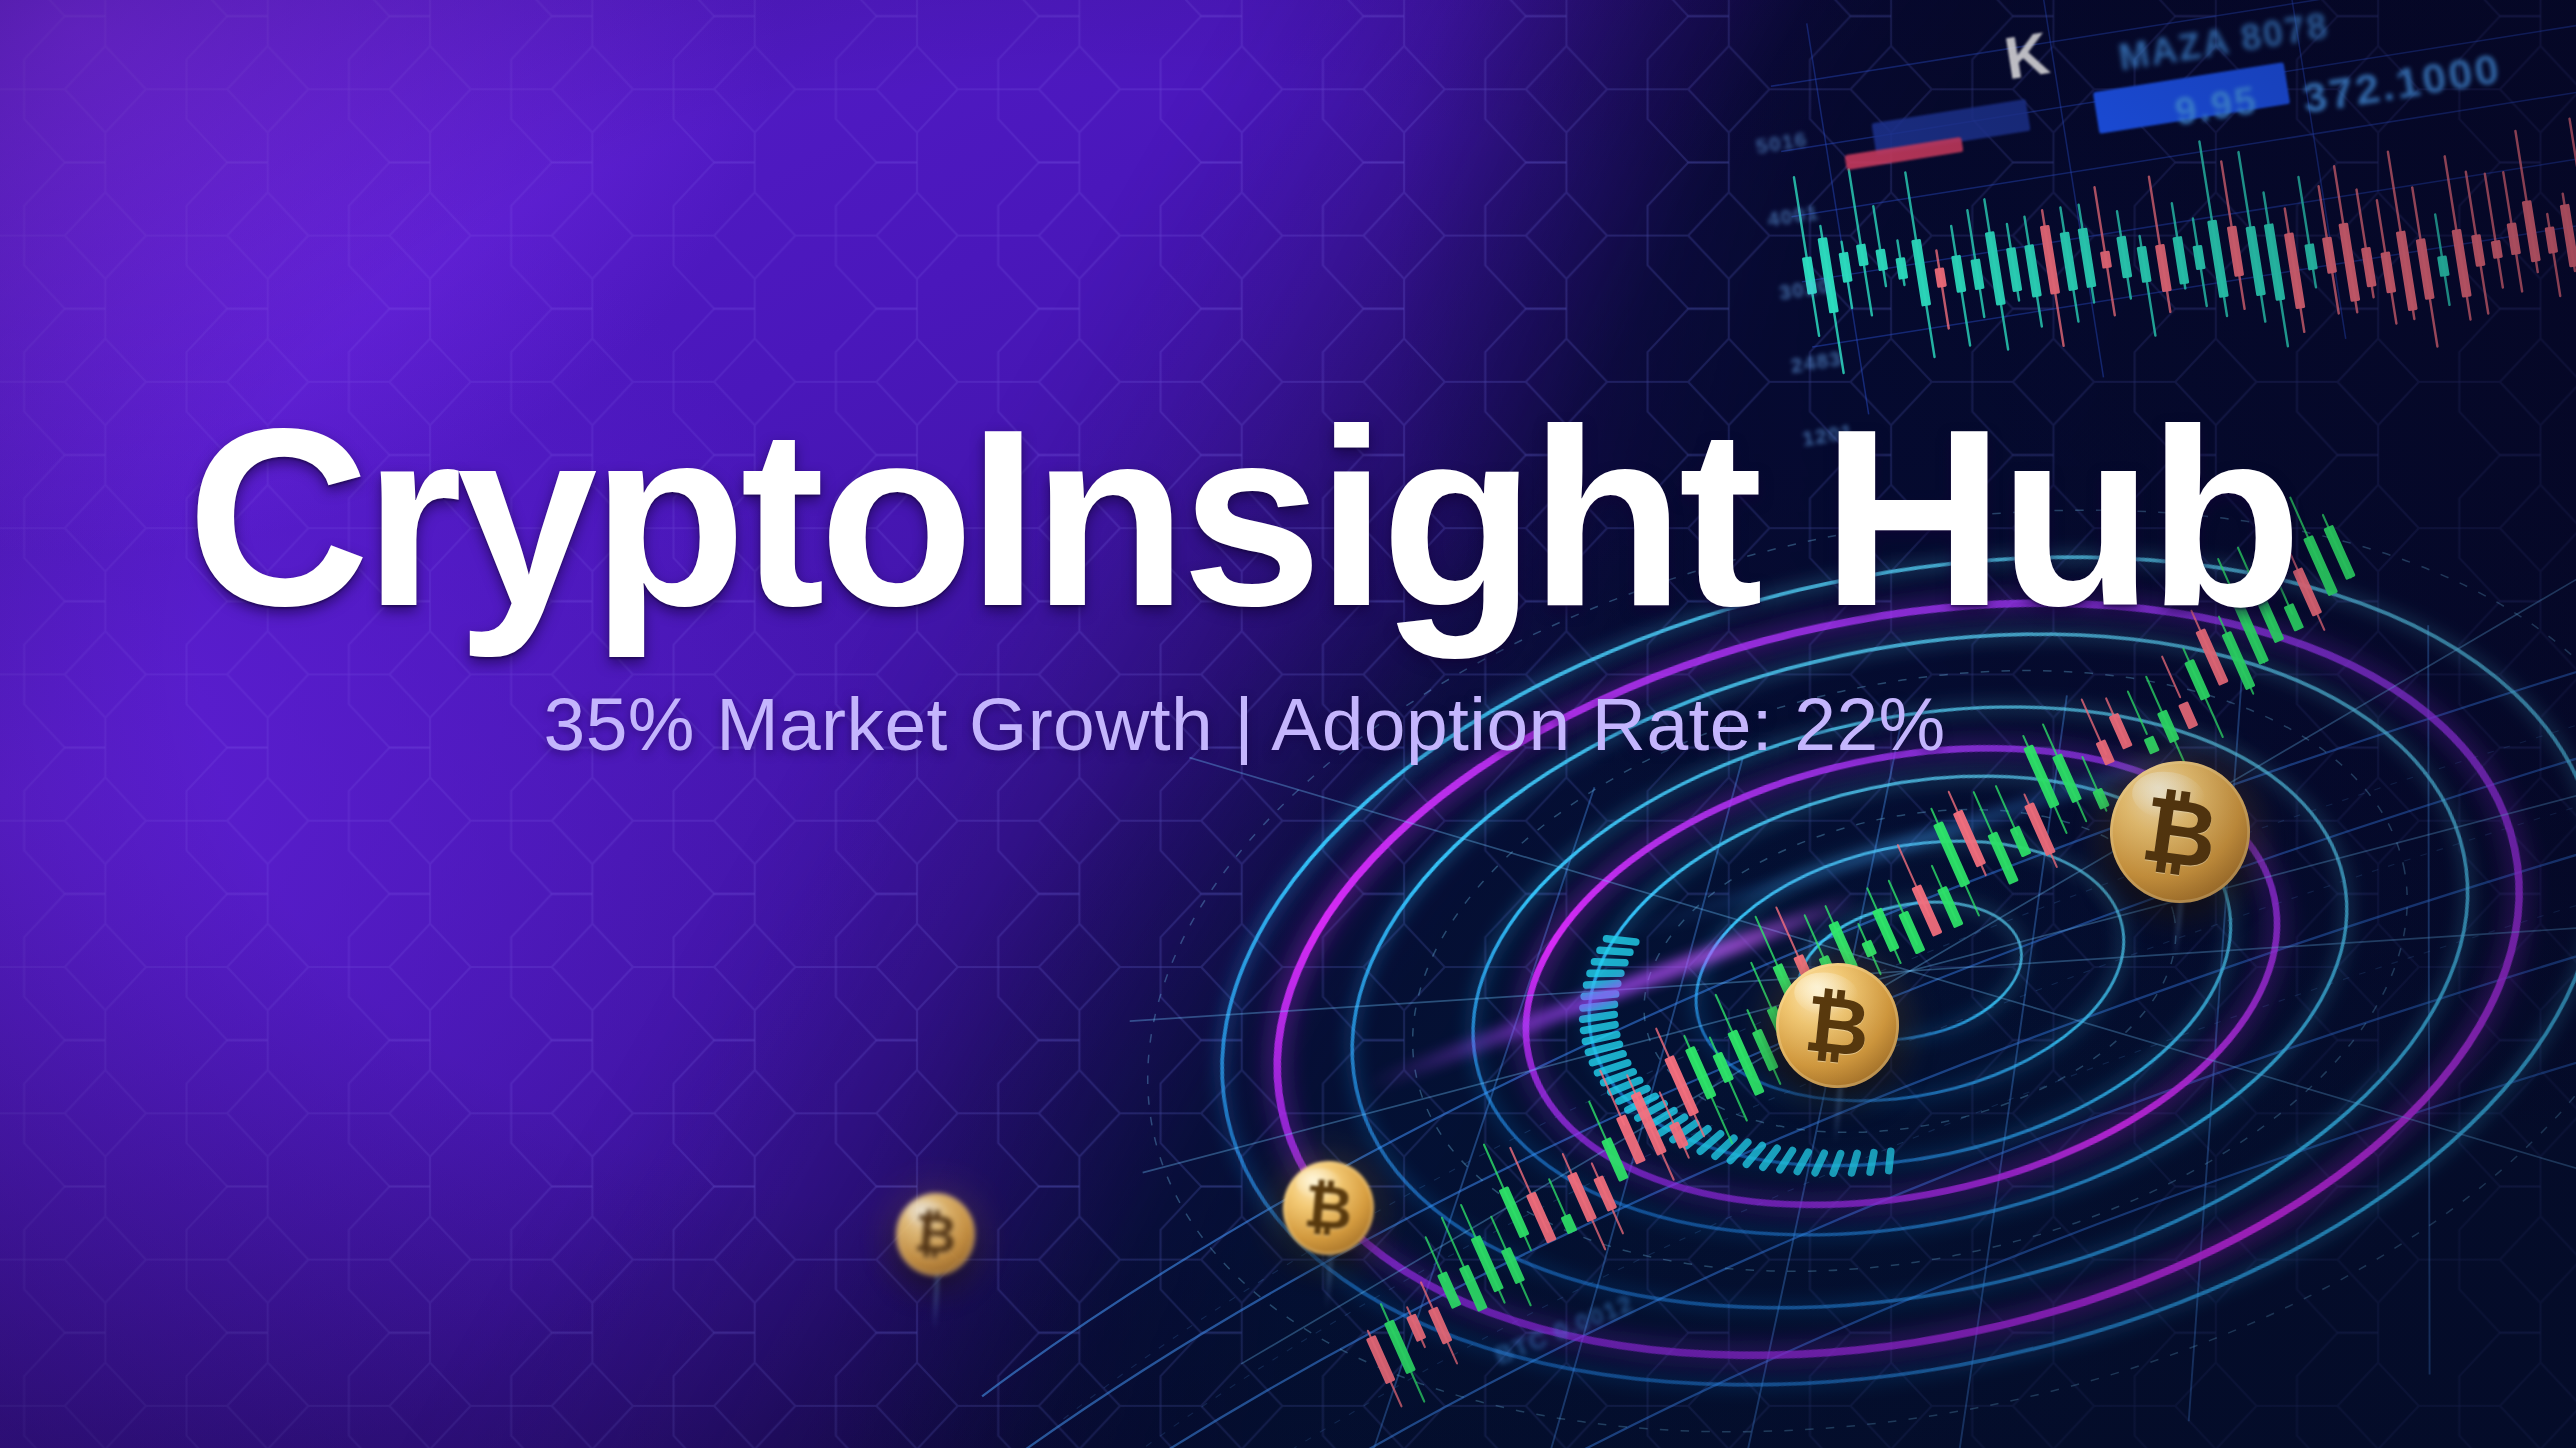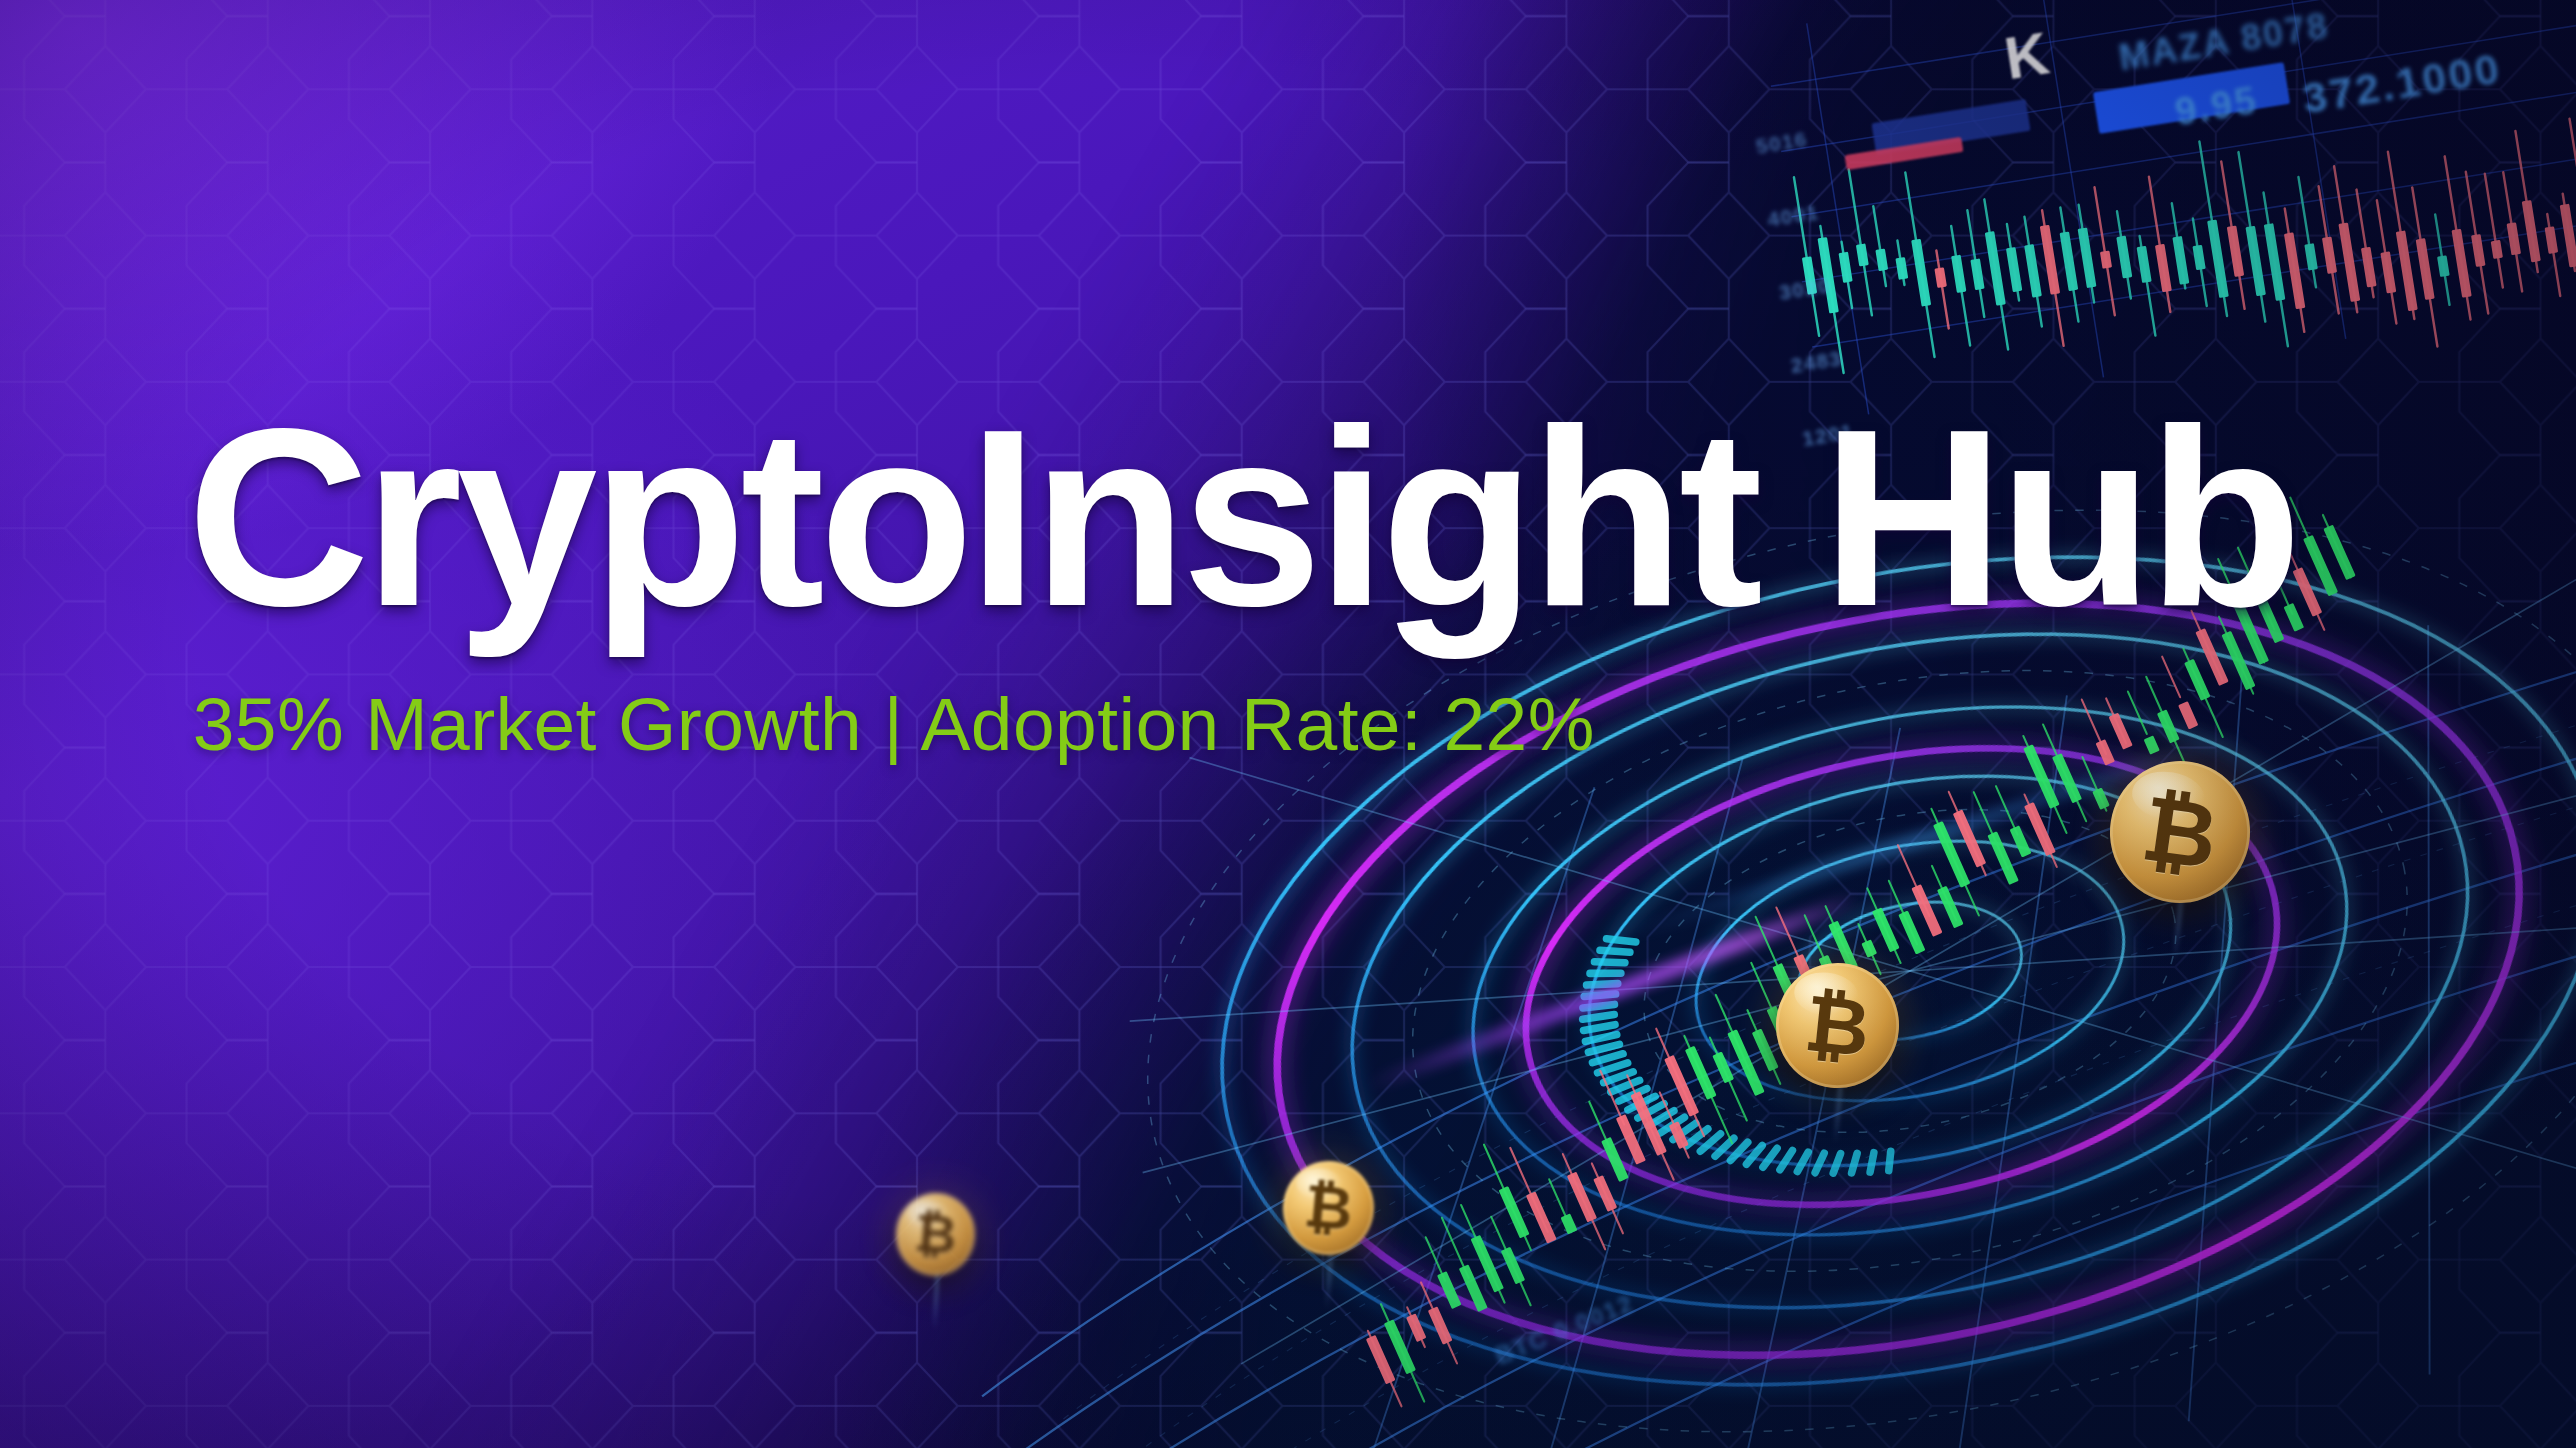--- a/index.html
+++ b/index.html
@@ -151,39 +151,40 @@
   #coin-4{left:896px;top:1193px;width:79px;height:83px;font-size:51px;transform:rotate(4deg);filter:blur(2.8px);opacity:.9;}
 
   
   .stem{position:absolute;width:3.8px;background:linear-gradient(180deg,rgba(120,180,255,.55),rgba(120,180,255,0));filter:blur(1.9px);}
 
   
   .headline{
     position:absolute;
     left:187px;top:389px;
     z-index:40;
+    text-align:center;
   }
   #page-title{
     margin:0;
     font-family:"Liberation Sans",sans-serif;
     font-weight:700;
     font-size:253px;
     line-height:1.02;
     letter-spacing:-5.7px;
     color:#ffffff;
     text-shadow:0 5.7px 13.2px rgba(18,4,54,.58), 0 1.9px 1.9px rgba(20,6,60,.45);
     white-space:nowrap;
   }
   #page-subtitle{
     margin:34px 0 0 5.7px;
     font-family:"Liberation Sans",sans-serif;
     font-weight:300;
     font-size:75px;
     letter-spacing:0.4px;
-    color:#84cc16;
+    color:#c4b5fd;
     text-shadow:0 2.8px 9.4px rgba(20,6,60,.5);
     white-space:nowrap;
   }
 
   
   .vignette{
     position:absolute;inset:0;pointer-events:none;
     background:radial-gradient(ellipse 1604px 1038px at 42% 45%, rgba(0,0,0,0) 55%, rgba(6,2,24,.34) 100%);
   }
 </style>

